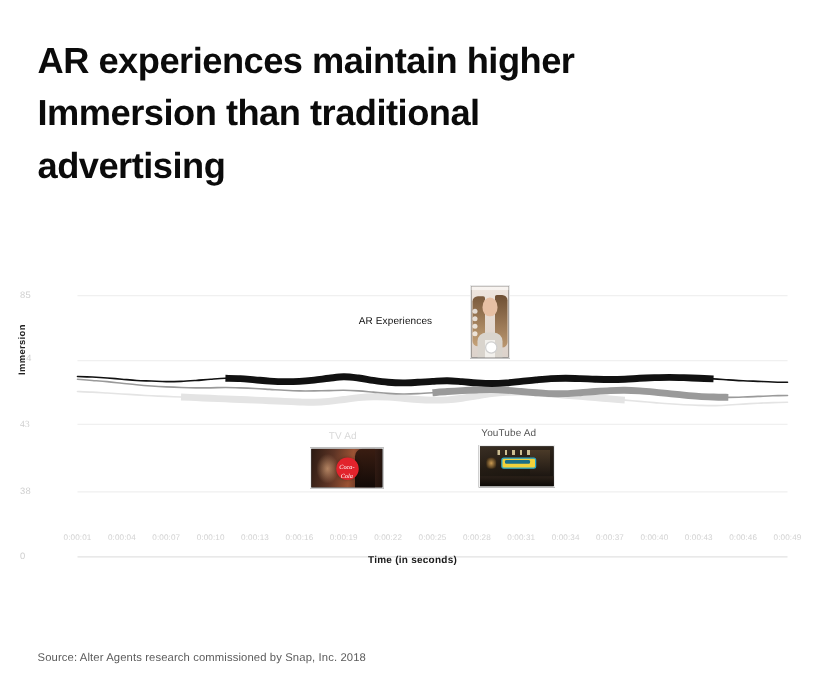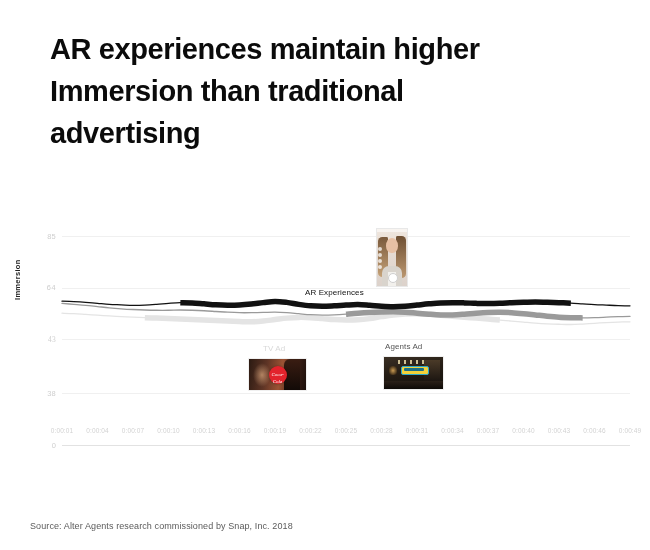--- a/index.html
+++ b/index.html
@@ -21,21 +21,20 @@
     position: absolute;
     left: 30px;
     top: 28px;
     width: 580px;
     font-size: 29px;
     line-height: 42px;
     font-weight: bold;
     letter-spacing: -0.4px;
     color: #0b0b0b;
     white-space: pre-line;
-    margin-left: 20px;
   }
 
   
   #chart {
     position: absolute;
     left: 0px;
     top: 215px;
     width: 650px;
     height: 250px;
   }
@@ -56,21 +55,21 @@
     background: #f0f0f0;
   }
   .gridline.baseline {
     background: #e2e2e2;
   }
 
   .ytick {
     position: absolute;
     right: 0;
     width: 40px;
-    text-align: right;
+    text-align: left;
     font-size: 7.5px;
     color: #cfcfcf;
     transform: translateY(-50%);
     letter-spacing: 0.2px;
   }
   #y-ticks {
     position: absolute;
     left: 10px;
     top: 21px;
     width: 46px;
@@ -134,24 +133,23 @@
   }
 
   
   .annot-label {
     position: absolute;
     font-size: 8px;
     white-space: nowrap;
     letter-spacing: 0.1px;
   }
   #label-ar {
-    left: 305px;
+    left: 287px;
     top: 252px;
     color: #111111;
-    margin-top: 36px;
   }
   #label-tv {
     left: 263px;
     top: 344px;
     color: #d8d8d8;
   }
   #label-yt {
     left: 385px;
     top: 342px;
     color: #555555;
@@ -344,27 +342,30 @@
       <div class="xtick" style="left: 319.5px;">0:00:28</div>
       <div class="xtick" style="left: 355px;">0:00:31</div>
       <div class="xtick" style="left: 390.5px;">0:00:34</div>
       <div class="xtick" style="left: 426px;">0:00:37</div>
       <div class="xtick" style="left: 461.5px;">0:00:40</div>
       <div class="xtick" style="left: 497px;">0:00:43</div>
       <div class="xtick" style="left: 532.5px;">0:00:46</div>
       <div class="xtick" style="left: 568px;">0:00:49</div>
     </div>
 
+  <div id="x-axis-title">
+    <span id="x-axis-title-inner">Time (in seconds)</span>
+  </div>
 </div>
 
 <div id="y-axis-title">Immersion</div>
 
 <div class="annot-label" id="label-ar">AR Experiences</div>
 <div class="annot-label" id="label-tv">TV Ad</div>
-<div class="annot-label" id="label-yt">Agents Ad</div>
+<div class="annot-label" id="label-yt">YouTube Ad</div>
 
 <div class="thumb" id="thumb-ar">
   <div class="sky"></div>
   <div class="hair-l"></div>
   <div class="hair-r"></div>
   <div class="face"></div>
   <div class="body"></div>
   <div class="shirt"></div>
   <div class="emoji"></div>
   <div class="topbar"></div>

